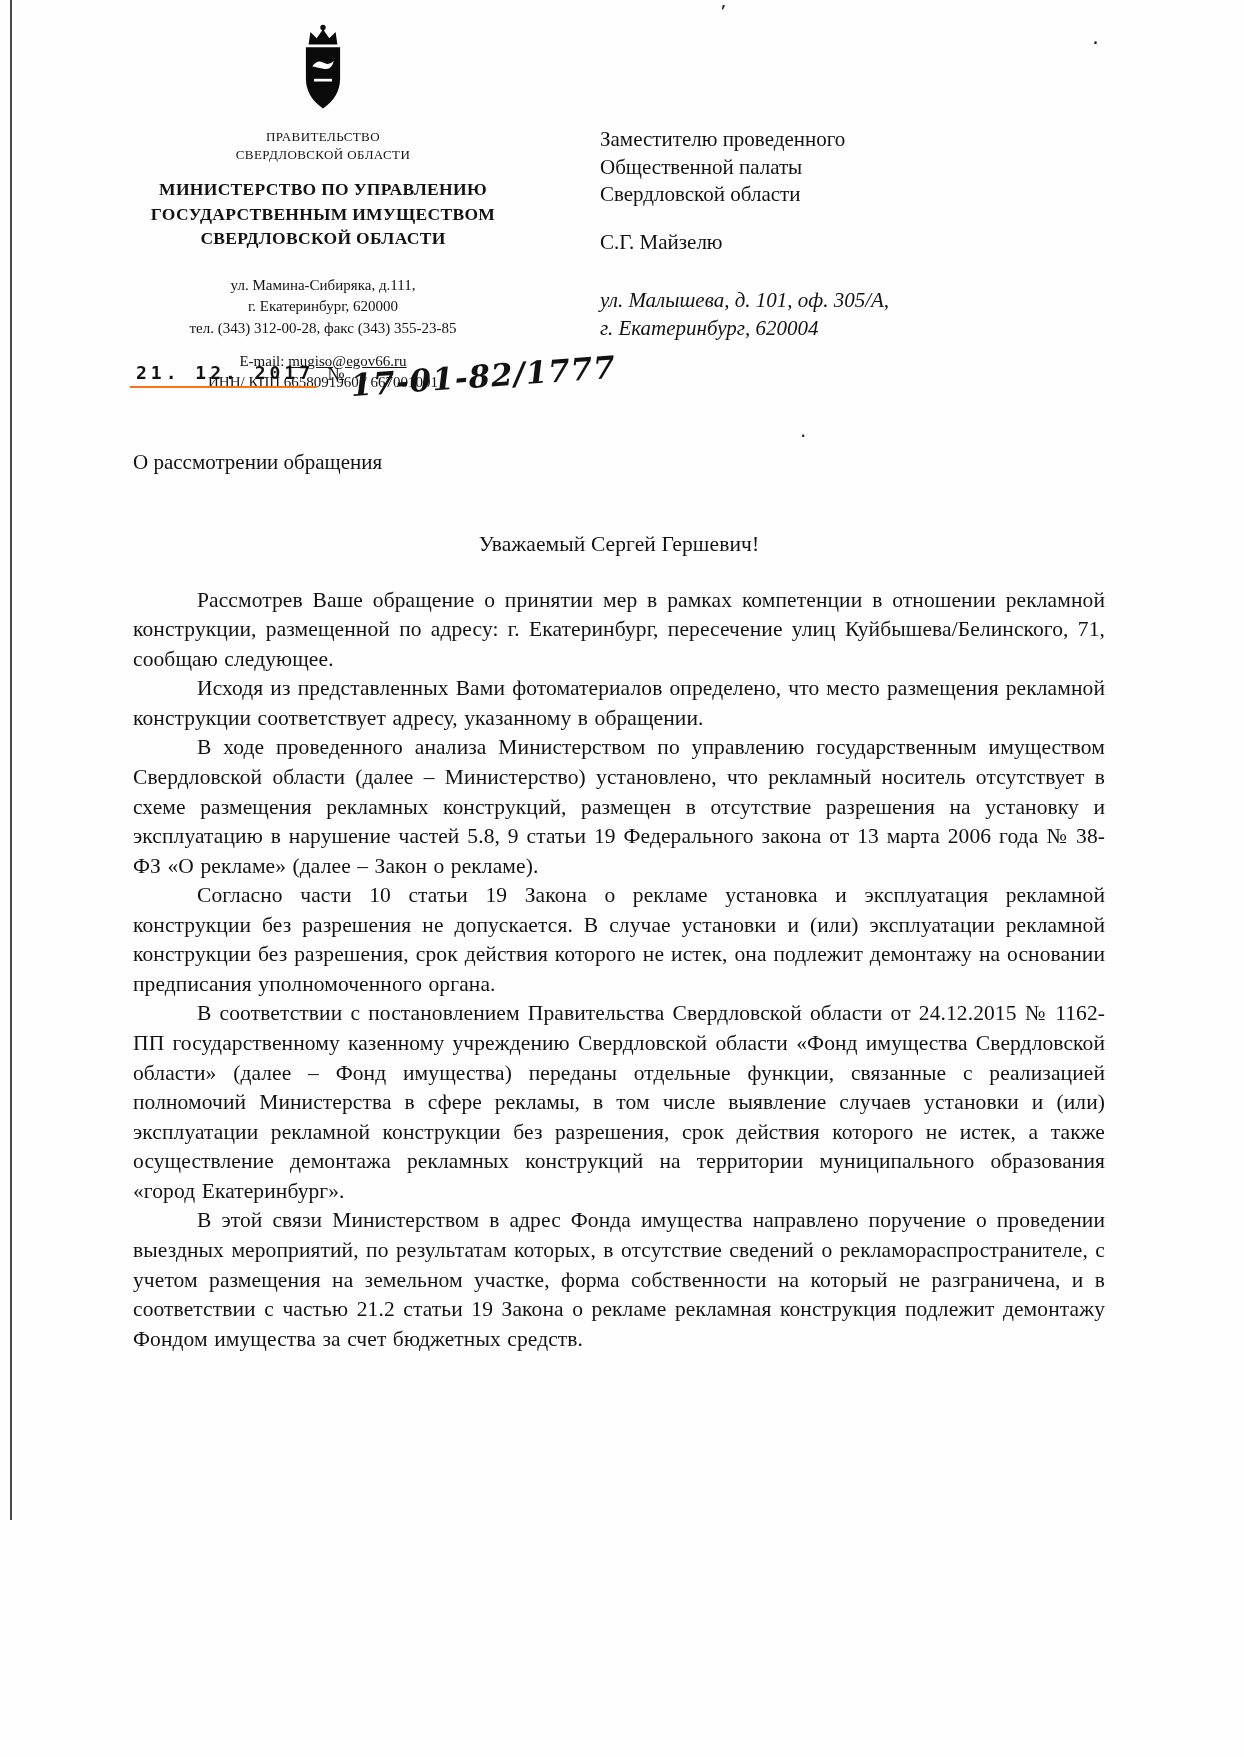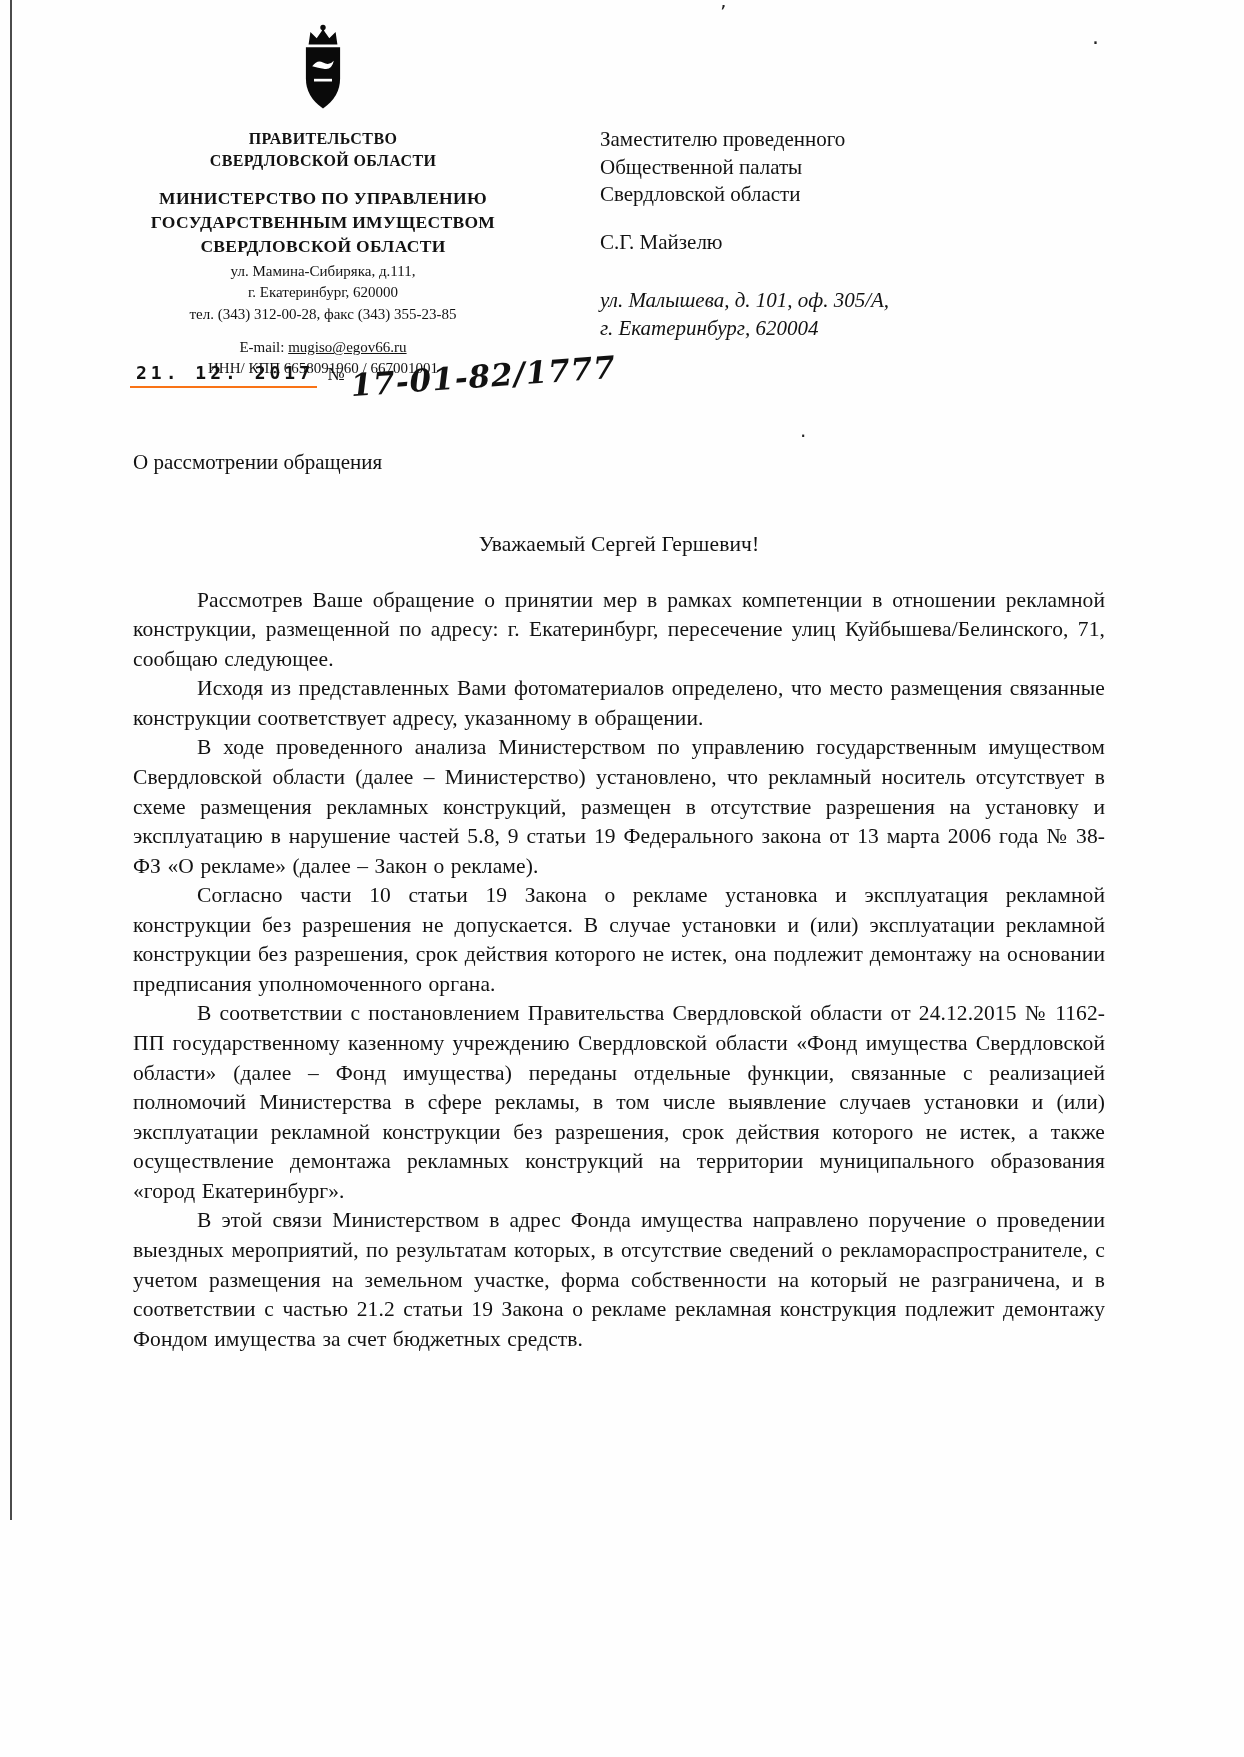--- a/index.html
+++ b/index.html
@@ -23,28 +23,28 @@
   .artifact.a2 { left:1092px; top:30px; font-size:22px; }
   .artifact.a3 { left:800px; top:424px; font-size:20px; }
 
   
   .letterhead {
     position:absolute; left:126px; top:22px; width:394px;
     text-align:center;
   }
   .emblem { width:54px; height:92px; margin:0 auto 14px auto; display:block; }
   .gov-name {
-    font-weight:bold; font-size:16px; line-height:1.4;
+    font-weight:normal; font-size:13px; line-height:1.4;
     letter-spacing:.4px; white-space:pre-line;
   }
   .ministry-name {
     font-weight:bold; font-size:17.5px; line-height:1.38;
     letter-spacing:.3px; margin-top:13px; white-space:pre-line;
   }
-  .lh-address { font-size:15px; line-height:1.4; margin-top:3px; white-space:pre-line; }
+  .lh-address { font-size:15px; line-height:1.4; margin-top:25px; white-space:pre-line; }
   .lh-phone   { font-size:15px; line-height:1.4; margin-top:1px; }
   .lh-email   { font-size:15px; line-height:1.4;margin-top:12px; }
   .lh-email .email-link { text-decoration:underline; }
   .lh-inn     { font-size:15px; line-height:1.4; }
 
   
   .ref-row {
     position:absolute; left:130px; top:352px; width:470px;
     display:flex; align-items:flex-end;
   }
@@ -144,21 +144,21 @@
     <div class="addr-location">ул. Малышева, д. 101, оф. 305/А,
 г. Екатеринбург, 620004</div>
   </div>
 
   <div class="subject">О рассмотрении обращения</div>
 
   <div class="letter-body">
     <p class="salutation">Уважаемый Сергей Гершевич!</p>
     <div>
         <p class="body-para">Рассмотрев Ваше обращение о принятии мер в рамках компетенции в отношении рекламной конструкции, размещенной по адресу: г. Екатеринбург, пересечение улиц Куйбышева/Белинского, 71, сообщаю следующее.</p>
-        <p class="body-para">Исходя из представленных Вами фотоматериалов определено, что место размещения связанные конструкции соответствует адресу, указанному в обращении.</p>
+        <p class="body-para">Исходя из представленных Вами фотоматериалов определено, что место размещения рекламной конструкции соответствует адресу, указанному в обращении.</p>
         <p class="body-para">В ходе проведенного анализа Министерством по управлению государственным имуществом Свердловской области (далее – Министерство) установлено, что рекламный носитель отсутствует в схеме размещения рекламных конструкций, размещен в отсутствие разрешения на установку и эксплуатацию в нарушение частей 5.8, 9 статьи 19 Федерального закона от 13 марта 2006 года № 38-ФЗ «О рекламе» (далее – Закон о рекламе).</p>
         <p class="body-para">Согласно части 10 статьи 19 Закона о рекламе установка и эксплуатация рекламной конструкции без разрешения не допускается. В случае установки и (или) эксплуатации рекламной конструкции без разрешения, срок действия которого не истек, она подлежит демонтажу на основании предписания уполномоченного органа.</p>
         <p class="body-para">В соответствии с постановлением Правительства Свердловской области от 24.12.2015 № 1162-ПП государственному казенному учреждению Свердловской области «Фонд имущества Свердловской области» (далее – Фонд имущества) переданы отдельные функции, связанные с реализацией полномочий Министерства в сфере рекламы, в том числе выявление случаев установки и (или) эксплуатации рекламной конструкции без разрешения, срок действия которого не истек, а также осуществление демонтажа рекламных конструкций на территории муниципального образования «город Екатеринбург».</p>
         <p class="body-para">В этой связи Министерством в адрес Фонда имущества направлено поручение о проведении выездных мероприятий, по результатам которых, в отсутствие сведений о рекламораспространителе, с учетом размещения на земельном участке, форма собственности на который не разграничена, и в соответствии с частью 21.2 статьи 19 Закона о рекламе рекламная конструкция подлежит демонтажу Фондом имущества за счет бюджетных средств.</p>
       </div>
   </div>
 
 </div>
 
 </body></html>

